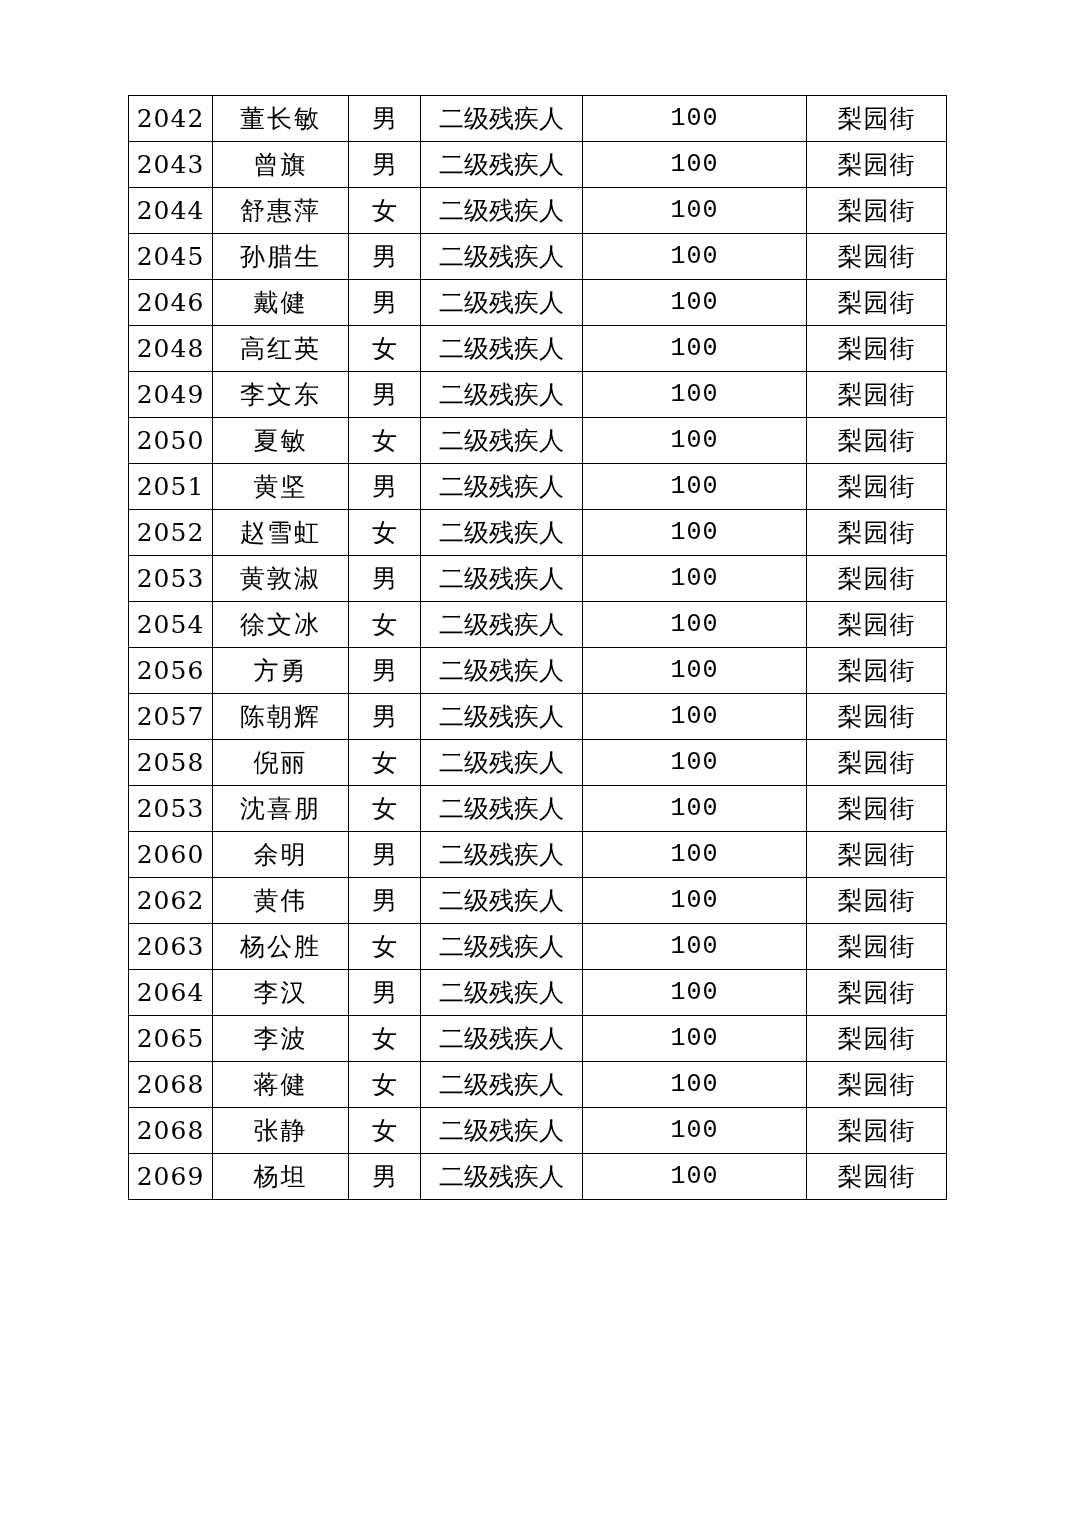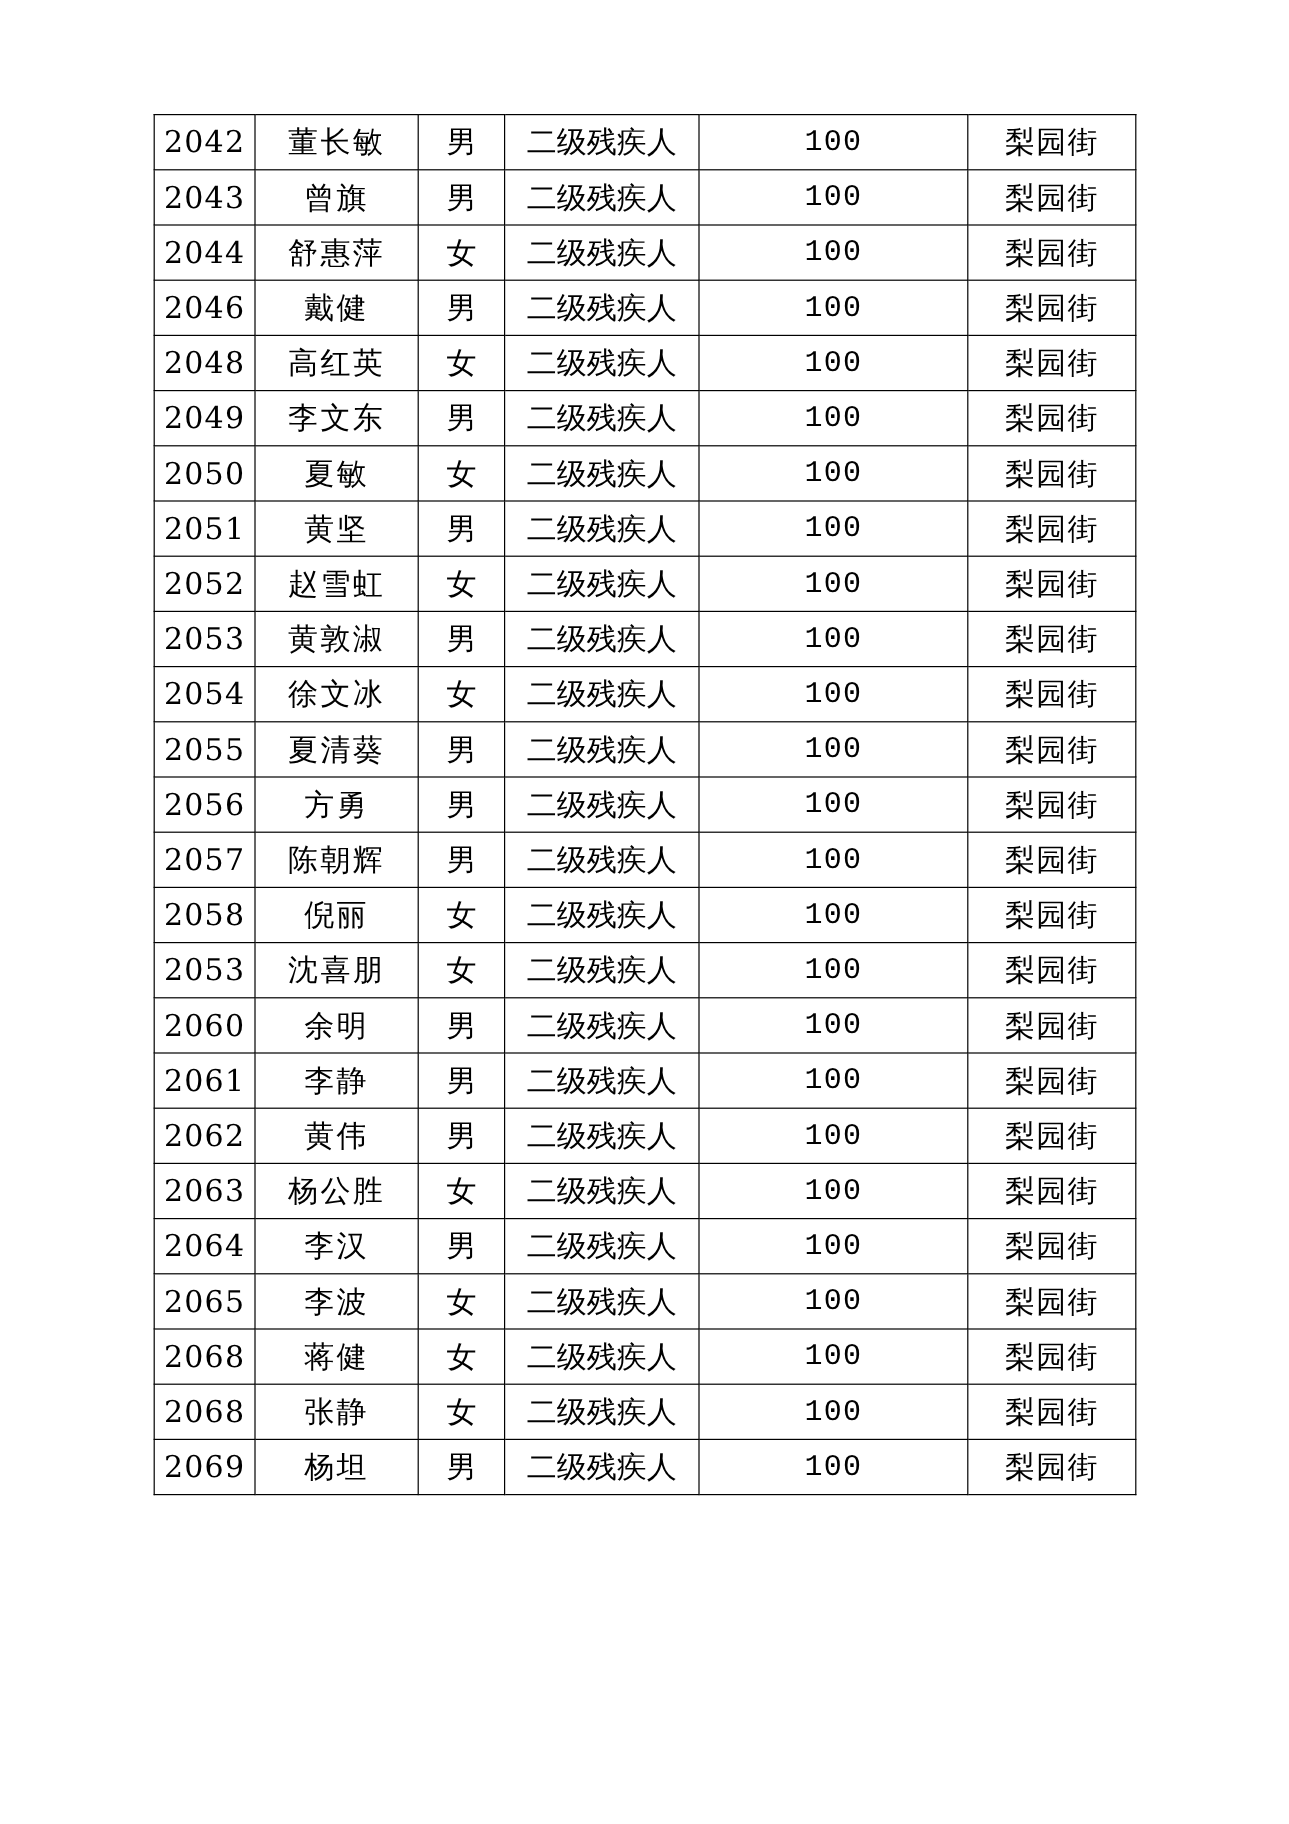--- a/index.html
+++ b/index.html
@@ -88,20 +88,28 @@
           </tr>
           <tr>
             <td class="id">2044</td>
             <td class="name">舒惠萍</td>
             <td class="sex">女</td>
             <td class="type">二级残疾人</td>
             <td class="amt">100</td>
             <td class="area">梨园街</td>
           </tr>
           <tr>
+            <td class="id">2045</td>
+            <td class="name">孙腊生</td>
+            <td class="sex">男</td>
+            <td class="type">二级残疾人</td>
+            <td class="amt">100</td>
+            <td class="area">梨园街</td>
+          </tr>
+          <tr>
             <td class="id">2046</td>
             <td class="name">戴健</td>
             <td class="sex">男</td>
             <td class="type">二级残疾人</td>
             <td class="amt">100</td>
             <td class="area">梨园街</td>
           </tr>
           <tr>
             <td class="id">2048</td>
             <td class="name">高红英</td>
@@ -152,28 +160,20 @@
           </tr>
           <tr>
             <td class="id">2054</td>
             <td class="name">徐文冰</td>
             <td class="sex">女</td>
             <td class="type">二级残疾人</td>
             <td class="amt">100</td>
             <td class="area">梨园街</td>
           </tr>
           <tr>
-            <td class="id">2055</td>
-            <td class="name">夏清葵</td>
-            <td class="sex">男</td>
-            <td class="type">二级残疾人</td>
-            <td class="amt">100</td>
-            <td class="area">梨园街</td>
-          </tr>
-          <tr>
             <td class="id">2056</td>
             <td class="name">方勇</td>
             <td class="sex">男</td>
             <td class="type">二级残疾人</td>
             <td class="amt">100</td>
             <td class="area">梨园街</td>
           </tr>
           <tr>
             <td class="id">2057</td>
             <td class="name">陈朝辉</td>
@@ -194,28 +194,20 @@
             <td class="id">2053</td>
             <td class="name">沈喜朋</td>
             <td class="sex">女</td>
             <td class="type">二级残疾人</td>
             <td class="amt">100</td>
             <td class="area">梨园街</td>
           </tr>
           <tr>
             <td class="id">2060</td>
             <td class="name">余明</td>
-            <td class="sex">男</td>
-            <td class="type">二级残疾人</td>
-            <td class="amt">100</td>
-            <td class="area">梨园街</td>
-          </tr>
-          <tr>
-            <td class="id">2061</td>
-            <td class="name">李静</td>
             <td class="sex">男</td>
             <td class="type">二级残疾人</td>
             <td class="amt">100</td>
             <td class="area">梨园街</td>
           </tr>
           <tr>
             <td class="id">2062</td>
             <td class="name">黄伟</td>
             <td class="sex">男</td>
             <td class="type">二级残疾人</td>

